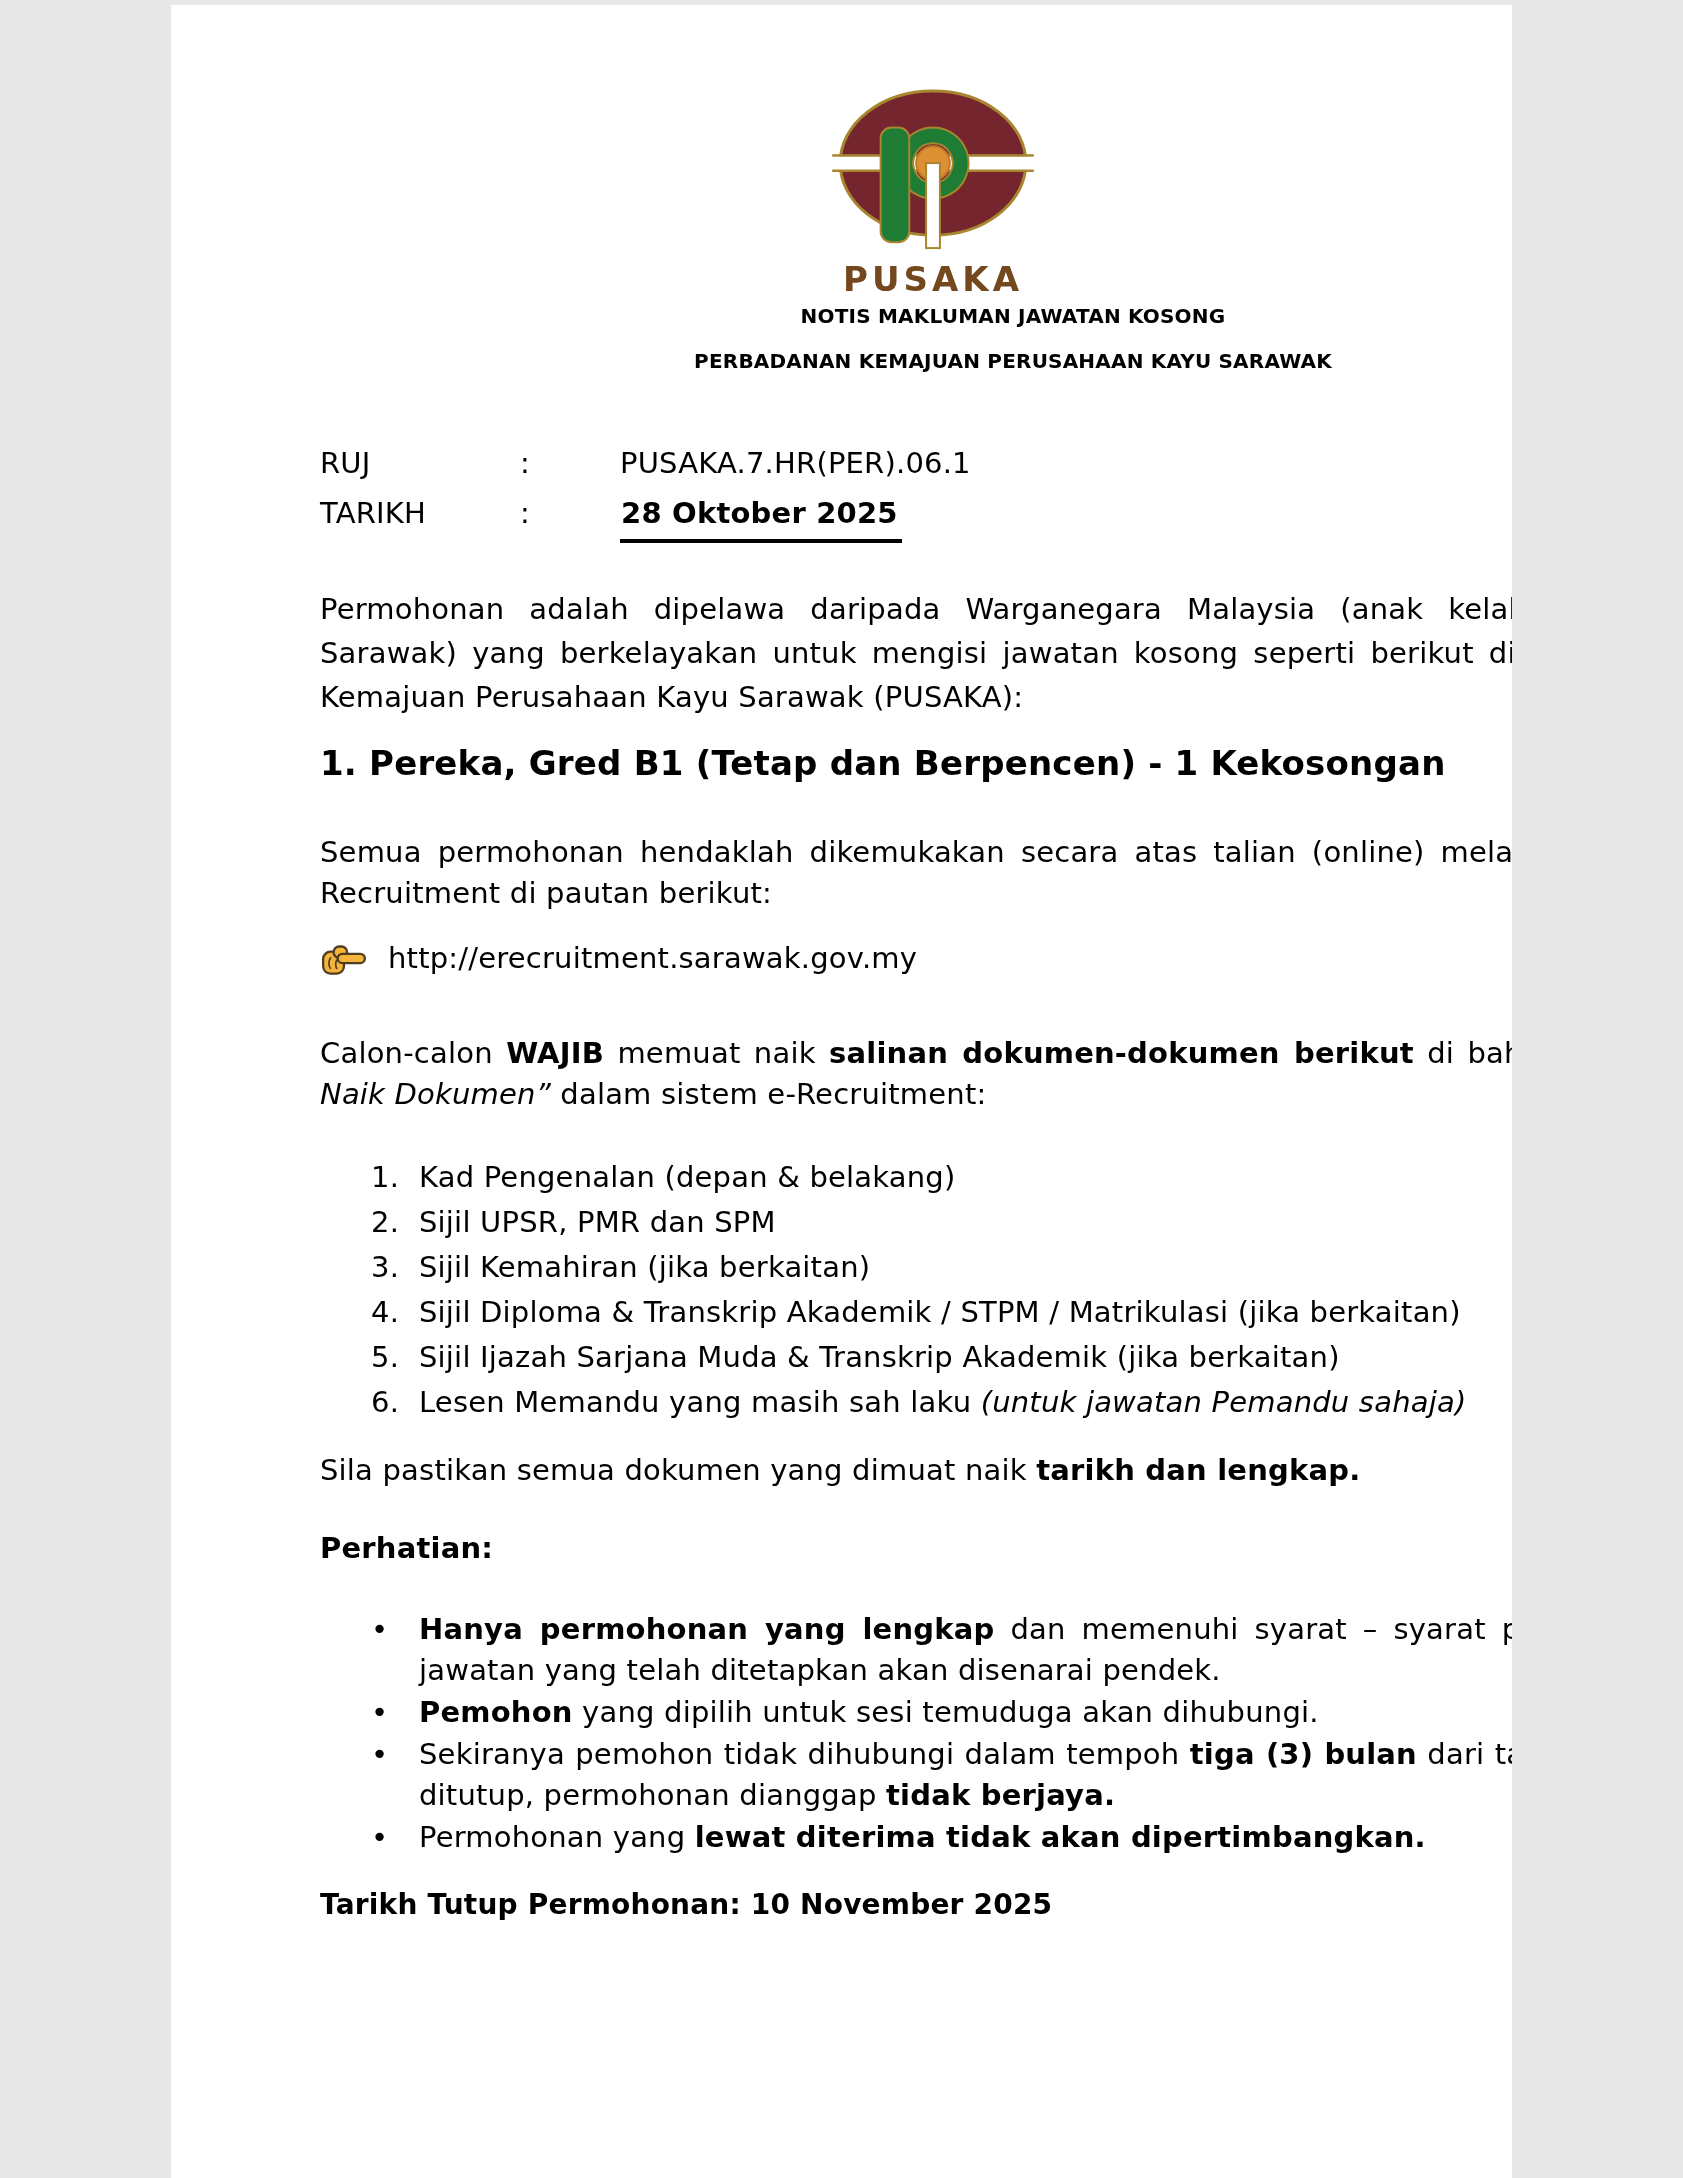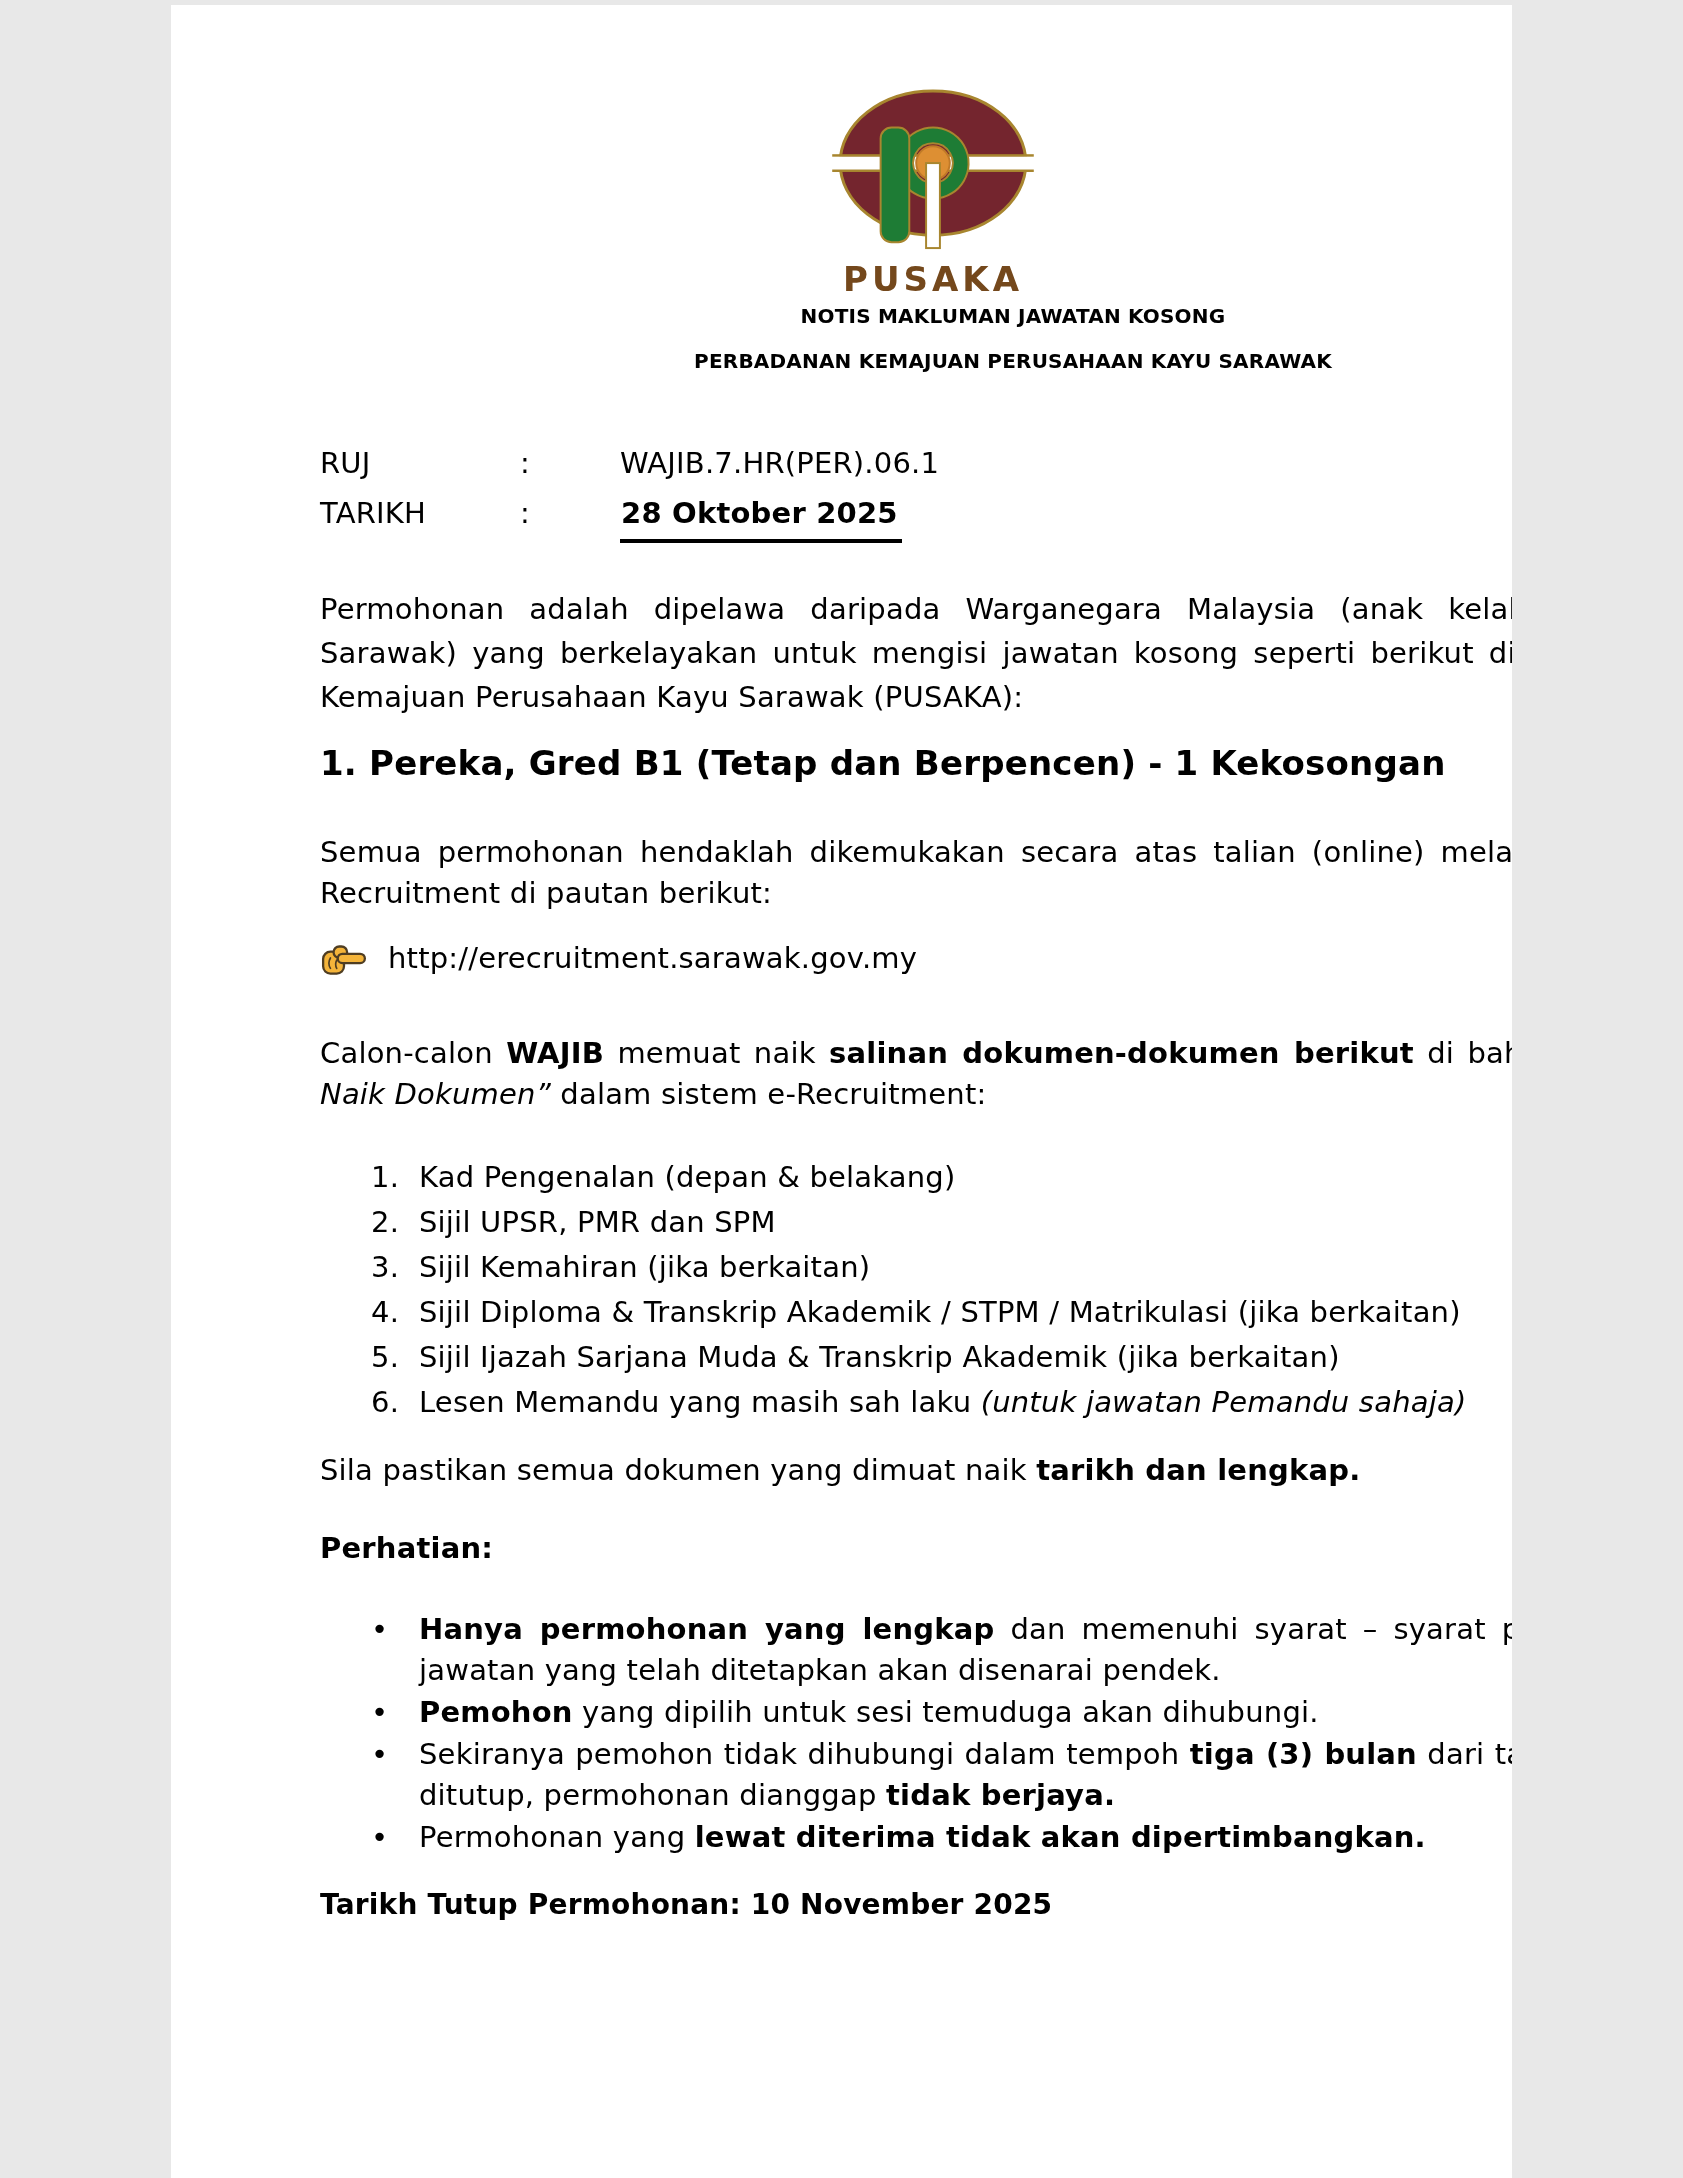--- a/index.html
+++ b/index.html
@@ -88,21 +88,21 @@
 
   <div class="abs doc-title">
     <div>NOTIS MAKLUMAN JAWATAN KOSONG</div>
     <div>PERBADANAN KEMAJUAN PERUSAHAAN KAYU SARAWAK</div>
   </div>
 
   <div class="abs meta">
     <div class="meta-row">
       <span class="m-label">RUJ</span>
       <span class="m-colon">:</span>
-      <span class="m-value">WAJIB.7.HR(PER).06.1</span>
+      <span class="m-value">PUSAKA.7.HR(PER).06.1</span>
     </div>
     <div class="meta-row">
       <span class="m-label">TARIKH</span>
       <span class="m-colon">:</span>
       <span class="m-value date">28 Oktober 2025</span>
     </div>
   </div>
 
   <p class="abs just intro">Permohonan adalah dipelawa daripada Warganegara Malaysia (anak kelahiran Negeri Sarawak) yang berkelayakan untuk mengisi jawatan kosong seperti berikut di Perbadanan Kemajuan Perusahaan Kayu Sarawak (PUSAKA):</p>
 

